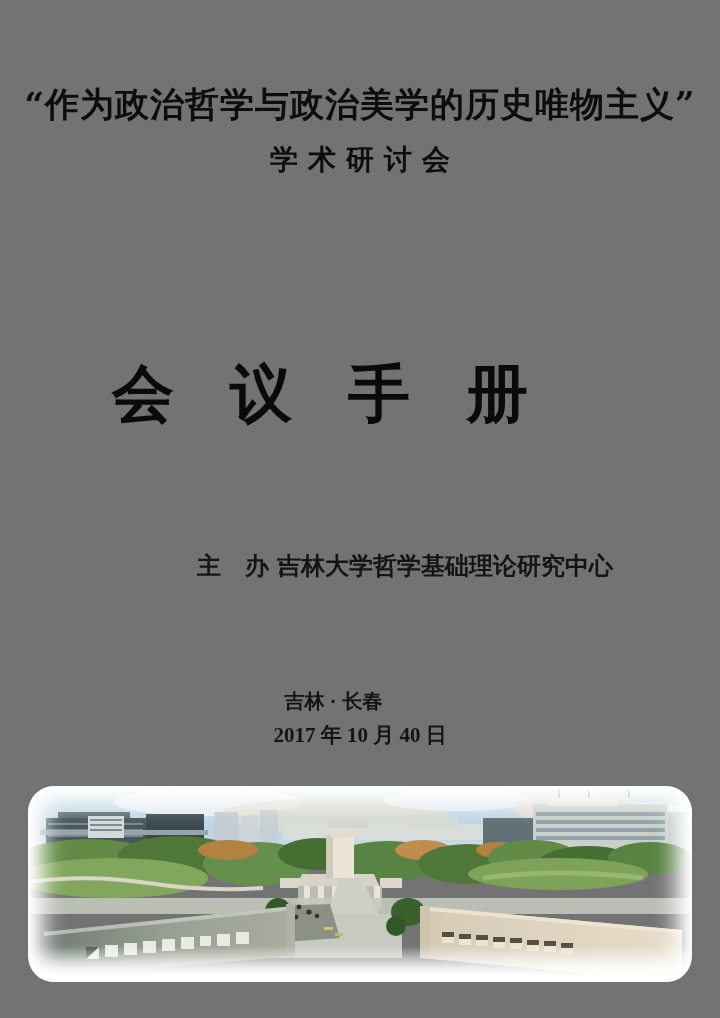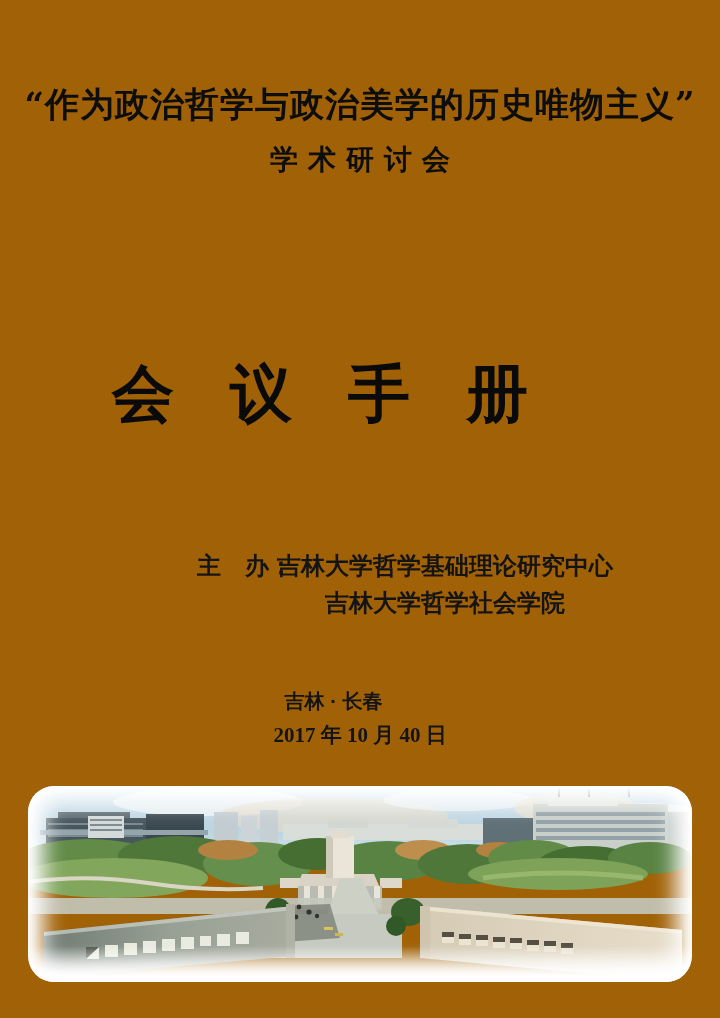--- a/index.html
+++ b/index.html
@@ -1,20 +1,20 @@
 <!DOCTYPE html>
 <html><head>
 <meta charset="utf-8">
 <style>
   html,body{margin:0;padding:0;background:#ffffff;}
   .page{
     position:relative;
     width:720px;height:1018px;
     margin:0 auto;
-    background:#a16207;
+    background:#737373;
     overflow:hidden;
     font-family:"Liberation Sans", sans-serif;
     color:#111111;
   }
   
   .title-line1{
     position:absolute;top:82px;left:0;width:720px;
     text-align:center;
     font-family:"DejaVu Serif", serif;
     font-weight:900;
@@ -87,23 +87,20 @@
     <span>学术研讨会</span>
   </div>
 
   <div class="handbook">
     <span>会议手册</span>
   </div>
 
   <div class="org-block">
     <div class="org-row">
       <span class="org-label">主　办：</span><span>吉林大学哲学基础理论研究中心</span>
-    </div>
-    <div class="org-row">
-      <span class="org-label"></span><span>吉林大学哲学社会学院</span>
     </div>
   </div>
 
   <div class="city">吉林 · 长春</div>
   <div class="date">2017 年 10 月 40 日</div>
 
   <div class="photo">
     <svg width="664" height="196" viewBox="0 0 664 196" xmlns="http://www.w3.org/2000/svg">
       <defs>
         <linearGradient id="sky" x1="0" y1="0" x2="0" y2="1">

